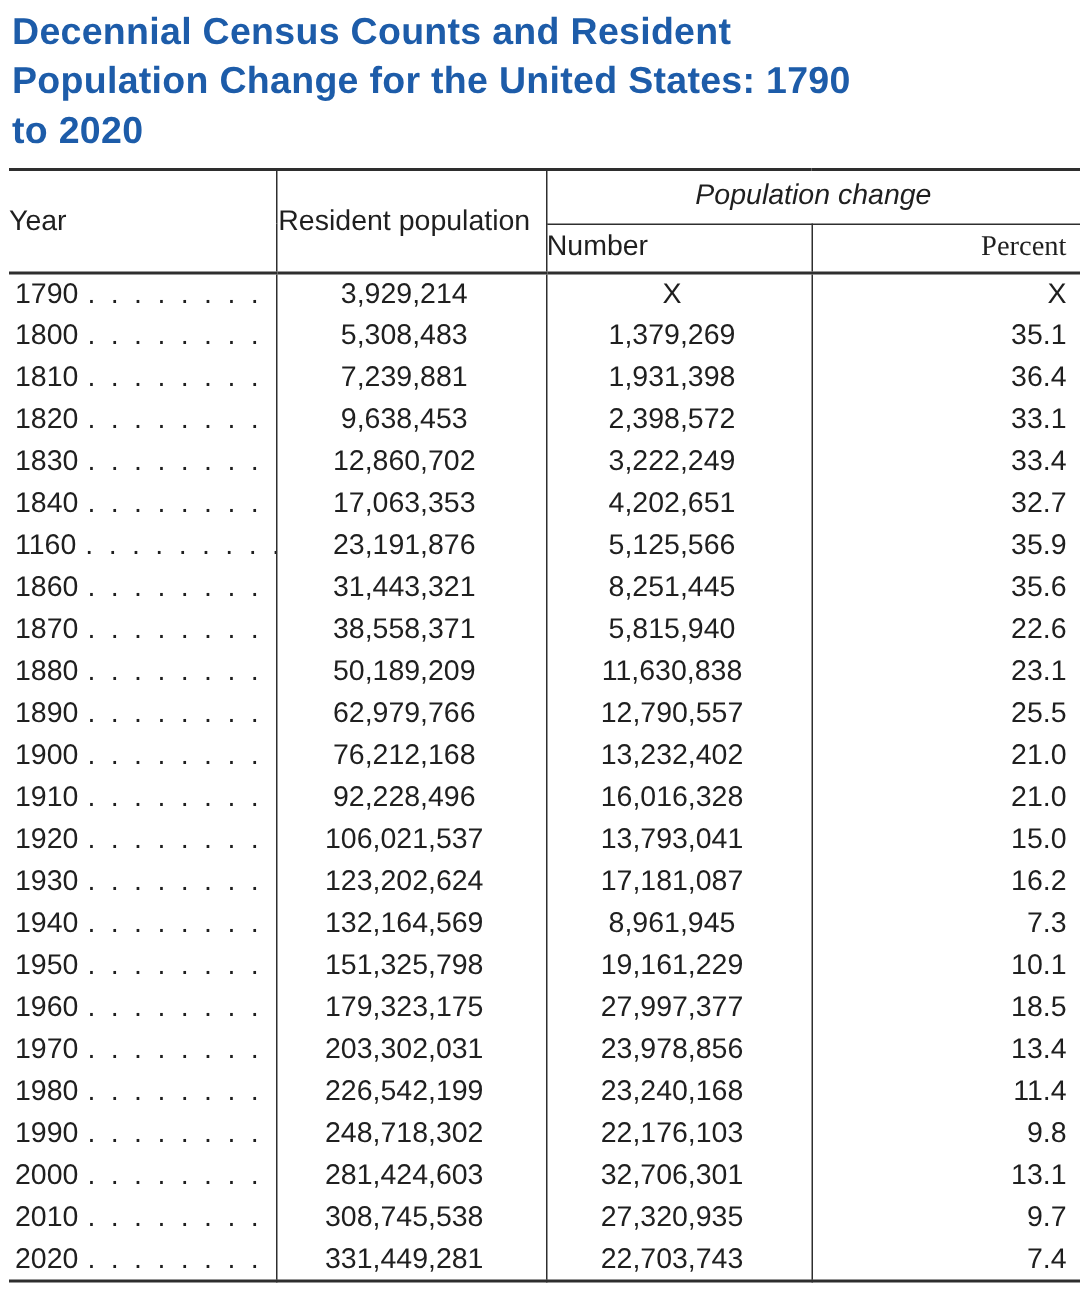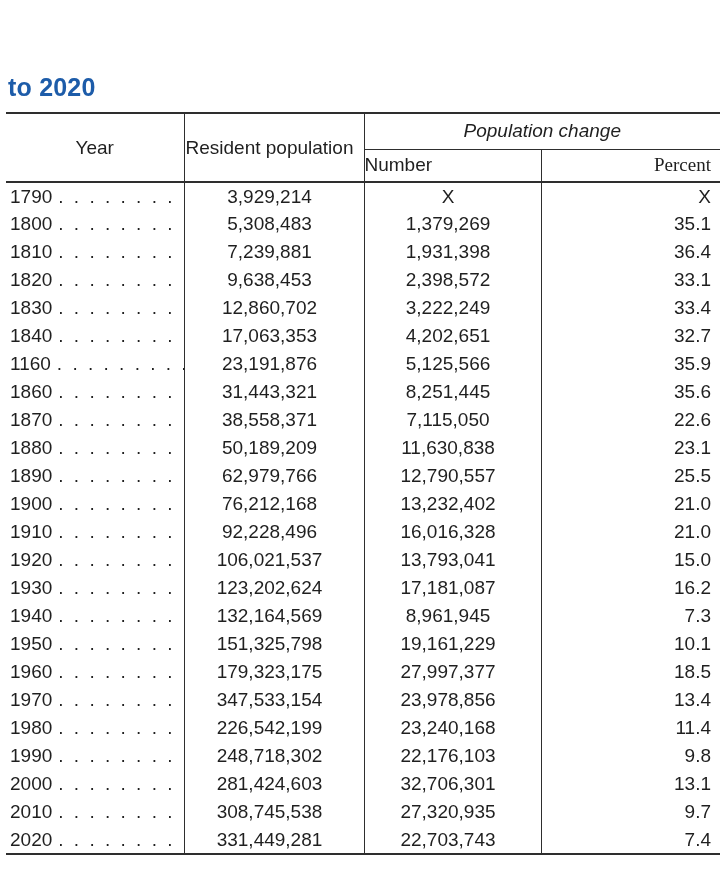--- a/index.html
+++ b/index.html
@@ -36,21 +36,21 @@
   th, td {
     font-size: 19px;
     font-weight: normal;
     color: #1f1f1f;
     white-space: nowrap;
     overflow: hidden;
   }
   
   thead th { vertical-align: middle; }
   .th-year {
-    text-align: center;
+    text-align: left;
     border-right: 1.5px solid #2e2e2e;
     border-bottom: 2px solid #2e2e2e;
   }
   .th-pop {
     text-align: center;
     padding-right: 9px;
     white-space: normal;
     line-height: 24px;
     border-right: 1.5px solid #2e2e2e;
     border-bottom: 2px solid #2e2e2e;
@@ -92,22 +92,22 @@
     padding-right: 9px;
   }
   td.c-rp, td.c-ch { border-right: 1.5px solid #2e2e2e; text-align: center; }
 </style>
 </head>
 <body>
 
 <div class="page">
 
   <h1 class="doc-title">
-    <br>
-    <br>
+    <span>Decennial Census Counts and Resident</span><br>
+    <span>Population Change for the United States: 1790</span><br>
     <span>to 2020</span>
   </h1>
 
   <table class="census">
     <colgroup>
       <col style="width:178px">
       <col style="width:180px">
       <col style="width:177px">
       <col style="width:179px">
     </colgroup>
@@ -167,21 +167,21 @@
         </tr>
         <tr>
           <td class="c-year"><span>1860</span><span class="dots">. . . . . . . . .</span></td>
           <td class="c-num c-rp">31,443,321</td>
           <td class="c-num c-ch">8,251,445</td>
           <td class="c-num">35.6</td>
         </tr>
         <tr>
           <td class="c-year"><span>1870</span><span class="dots">. . . . . . . . .</span></td>
           <td class="c-num c-rp">38,558,371</td>
-          <td class="c-num c-ch">7,115,050</td>
+          <td class="c-num c-ch">5,815,940</td>
           <td class="c-num">22.6</td>
         </tr>
         <tr>
           <td class="c-year"><span>1880</span><span class="dots">. . . . . . . . .</span></td>
           <td class="c-num c-rp">50,189,209</td>
           <td class="c-num c-ch">11,630,838</td>
           <td class="c-num">23.1</td>
         </tr>
         <tr>
           <td class="c-year"><span>1890</span><span class="dots">. . . . . . . . .</span></td>
@@ -226,21 +226,21 @@
           <td class="c-num">10.1</td>
         </tr>
         <tr>
           <td class="c-year"><span>1960</span><span class="dots">. . . . . . . . .</span></td>
           <td class="c-num c-rp">179,323,175</td>
           <td class="c-num c-ch">27,997,377</td>
           <td class="c-num">18.5</td>
         </tr>
         <tr>
           <td class="c-year"><span>1970</span><span class="dots">. . . . . . . . .</span></td>
-          <td class="c-num c-rp">347,533,154</td>
+          <td class="c-num c-rp">203,302,031</td>
           <td class="c-num c-ch">23,978,856</td>
           <td class="c-num">13.4</td>
         </tr>
         <tr>
           <td class="c-year"><span>1980</span><span class="dots">. . . . . . . . .</span></td>
           <td class="c-num c-rp">226,542,199</td>
           <td class="c-num c-ch">23,240,168</td>
           <td class="c-num">11.4</td>
         </tr>
         <tr>

